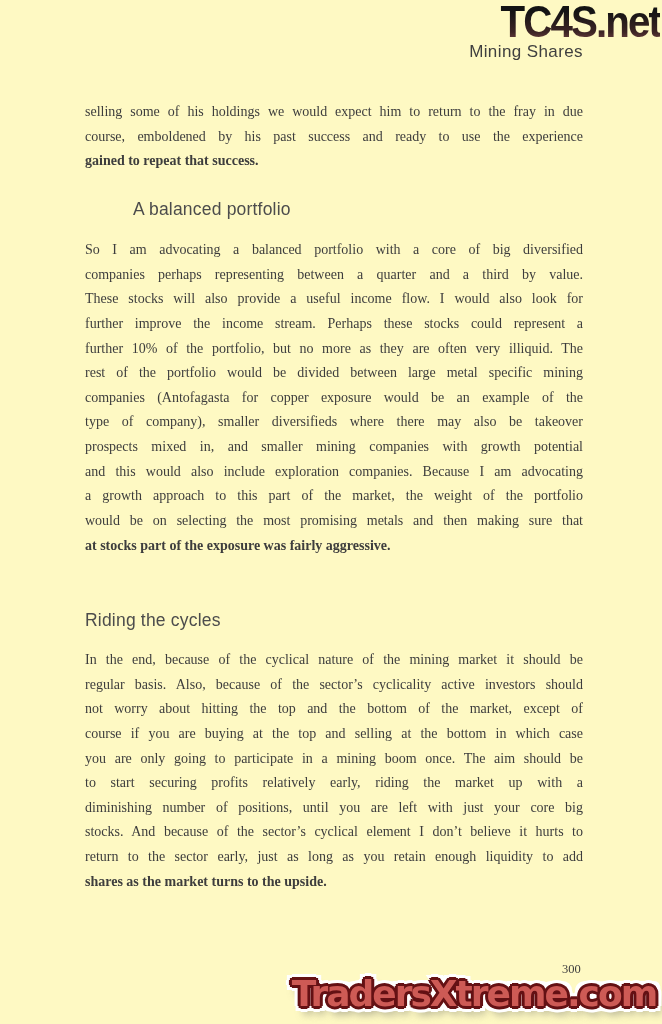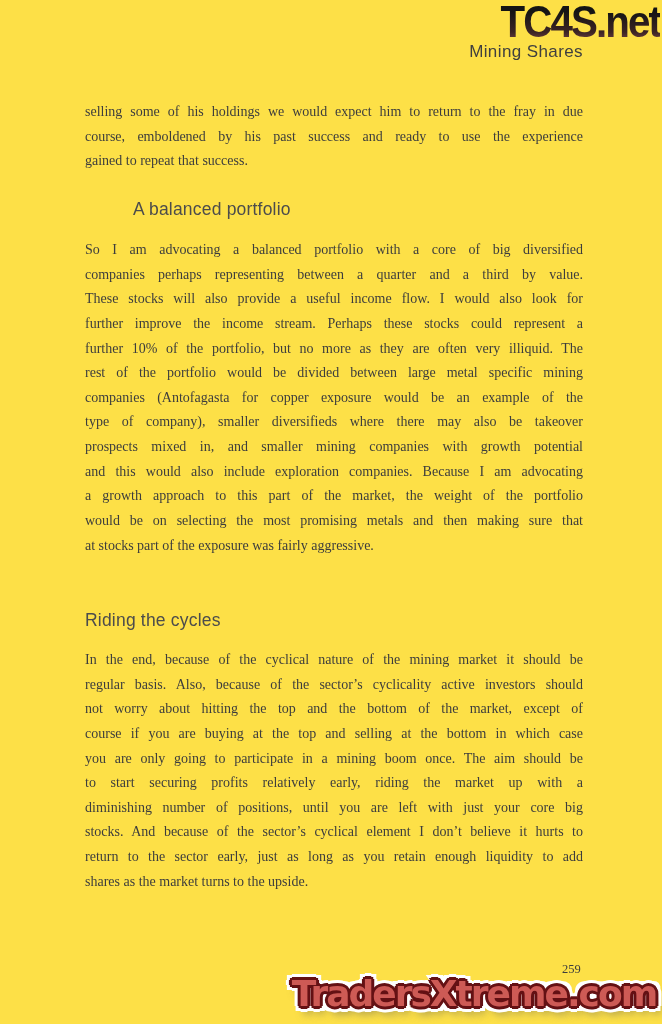--- a/index.html
+++ b/index.html
@@ -1,20 +1,20 @@
 <!DOCTYPE html>
 <html><head>
 <meta charset="utf-8">
 <style>
   html, body { margin: 0; padding: 0; background: #ffffff; }
   .page {
     position: relative;
     width: 662px;
     height: 1024px;
-    background: #fde047;
+    background: #fef9c3;
     overflow: hidden;
     font-family: "Liberation Serif", serif;
   }
 
   
   .brand-block {
     position: absolute;
     top: 0;
     right: 2px;
     width: 200px;
@@ -55,20 +55,21 @@
   .line {
     height: 24.65px;
     line-height: 24.65px;
     text-align: justify;
     text-align-last: justify;
     white-space: nowrap;
     overflow: visible;
   }
   .line.last {
     text-align-last: left;
+    font-weight: bold;
   }
   .heading {
     position: absolute;
     left: 85px;
     font-family: "Liberation Sans", sans-serif;
     font-size: 17.5px;
     font-weight: normal;
     color: #4c4c4c;
     letter-spacing: 0.2px;
   }
@@ -178,17 +179,17 @@
       <div class="line">course if you are buying at the top and selling at the bottom in which case</div>
       <div class="line">you are only going to participate in a mining boom once. The aim should be</div>
       <div class="line">to start securing profits relatively early, riding the market up with a</div>
       <div class="line">diminishing number of positions, until you are left with just your core big</div>
       <div class="line">stocks. And because of the sector’s cyclical element I don’t believe it hurts to</div>
       <div class="line">return to the sector early, just as long as you retain enough liquidity to add</div>
       <div class="line last">shares as the market turns to the upside.</div>
     </div>
 
 
-  <div class="page-number">259</div>
+  <div class="page-number">300</div>
 
   <div class="watermark-bottom">TradersXtreme.com</div>
 
 </div>
 
 </body></html>

